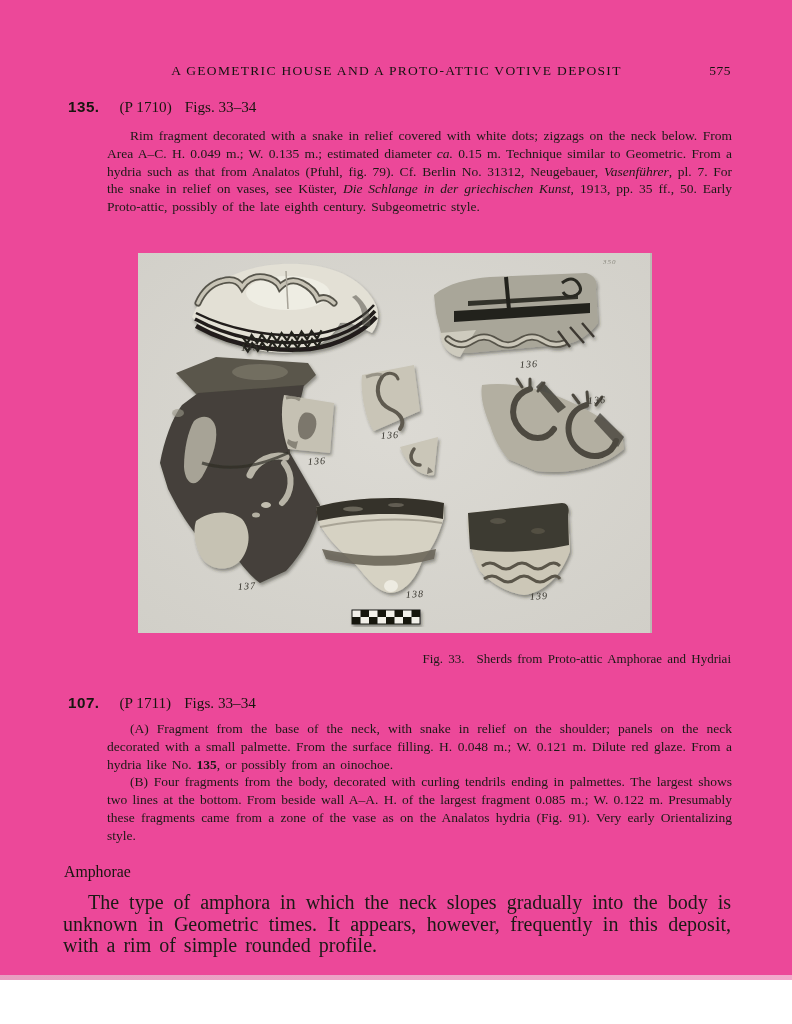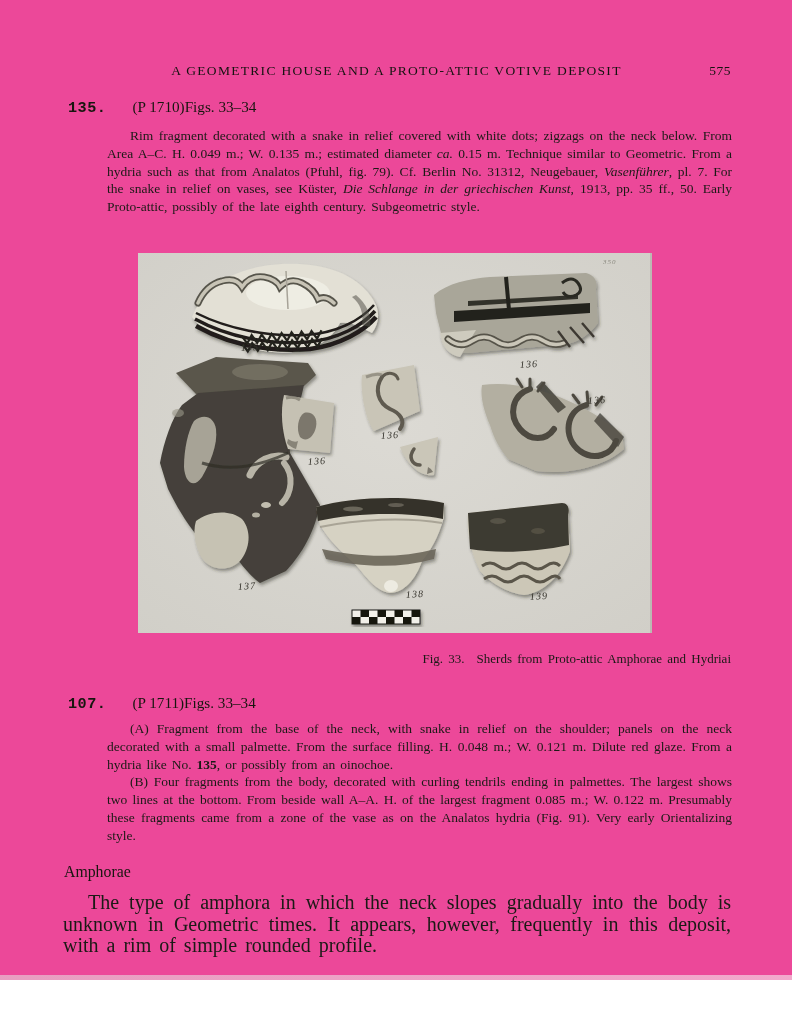--- a/index.html
+++ b/index.html
@@ -7,23 +7,23 @@
     position:relative;width:792px;height:980px;background:#ec4899;
     font-family:"Liberation Serif","DejaVu Serif",serif;color:#1c1b19;overflow:hidden;
   }
   .abs{position:absolute;}
   
   .running-head{top:63px;left:62px;width:669px;height:18px;font-size:13.5px;letter-spacing:1.3px;color:#14130f;}
   .running-title{display:block;text-align:center;width:100%;}
   .page-number{position:absolute;right:0;top:0;letter-spacing:0.5px;}
   
   .entry-head{left:68px;font-size:15.2px;white-space:nowrap;color:#17160f;}
-  .cat-num{font-weight:bold;font-family:Liberation Mono, monospace;letter-spacing:0.5px;}
-  .inv{margin-left:26px;}
-  .figs{}
+  .cat-num{font-weight:bold;font-family:Liberation Sans, sans-serif;letter-spacing:0.5px;}
+  .inv{margin-left:20px;}
+  .figs{margin-left:13px;}
   
   .cat-body{left:107px;width:625px;font-size:13.5px;line-height:17.8px;text-align:justify;word-spacing:1.6px;color:#1b1a16;}
   .cat-body p{margin:0;text-indent:23px;}
   
   .fig-caption{top:651px;left:62px;width:669px;text-align:right;font-size:13px;word-spacing:2px;color:#1b1a16;}
   .fig-caption .cap-label{margin-right:12px;}
   
   .section-heading{top:863px;left:64px;font-size:15.8px;color:#17160f;text-align:center;}
   .closing-para{top:892px;left:63px;width:668px;font-size:20px;line-height:21.6px;text-align:justify;word-spacing:3px;color:#1b1a16;}
   .closing-para p{margin:0;text-indent:25px;}

